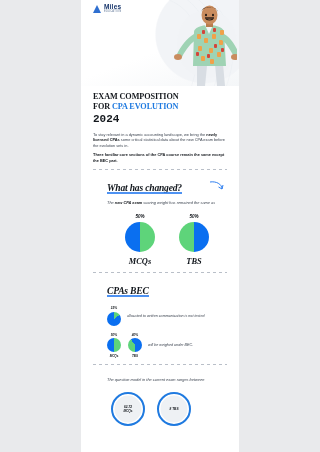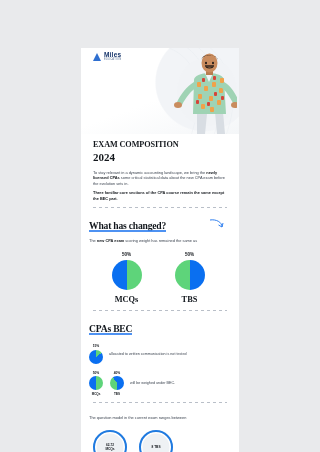--- a/index.html
+++ b/index.html
@@ -3,21 +3,21 @@
 <meta charset="utf-8">
 <style>
   html,body{margin:0;padding:0;}
   body{
     width:320px;height:452px;overflow:hidden;
     background:#e9eaec;
     font-family:"Liberation Sans", sans-serif;
   }
   .page{
     position:relative;width:320px;height:324px;
-    display:flex;justify-content:center;margin-top:48px;
+    display:flex;justify-content:center;
   }
   .card{
     position:relative;width:158px;min-height:452px;background:#ffffff;
     overflow:hidden;
   }
 
   
   .hero{position:relative;height:86px;background:#ffffff;overflow:hidden;}
   .hero-bg{
     position:absolute;inset:0;
@@ -40,39 +40,39 @@
   .logo-sub{font-size:2.6px;color:#5b7293;letter-spacing:.25px;margin-top:.5px;}
 
   .hero-title{position:absolute;left:12px;top:26px;width:92px;}
   .ht-line{
     font-family:"Liberation Serif", serif;
     font-weight:bold;color:#14181d;font-size:8.2px;line-height:10px;
     letter-spacing:-.1px;
   }
   .ht-accent{color:#1f7ae0;}
   .ht-year{
-    font-family:Liberation Serif, serif;
+    font-family:Liberation Mono, monospace;
     font-weight:bold;color:#14181d;font-size:11px;line-height:13px;margin-top:1px;
   }
 
   
   .model{position:absolute;right:2px;top:4px;width:74px;height:82px;}
 
   
   .intro{padding:6px 12px 0 12px;}
   .intro p{margin:0 0 4px 0;font-size:3.9px;line-height:5.4px;color:#3c4450;}
   .intro b{color:#14181d;}
   .dashrule{
     height:1px;margin:6px 12px 0 12px;
     background-image:linear-gradient(to right,#b9bfc8 0 3px,rgba(0,0,0,0) 3px 6px);
     background-size:6px 1px;background-repeat:repeat-x;
   }
 
   
-  .sec{padding:7px 12px 0 8px;position:relative;}
+  .sec{padding:7px 12px 0 26px;position:relative;font-style:italic;}
   .sec-h{
     display:inline-block;position:relative;
     font-family:"Liberation Serif", serif;font-weight:bold;
     font-size:9.6px;color:#11161c;letter-spacing:-.2px;
   }
   .sec-h:after{
     content:"";position:absolute;left:0;right:0;bottom:-1px;height:2.2px;
     background:#2f7ff0;opacity:.85;
   }
   .sec-sub{margin:5px 0 0 0;font-size:3.9px;line-height:5.4px;color:#3c4450;}
@@ -177,20 +177,21 @@
       <ellipse cx="43" cy="11" rx="1" ry="1.2" fill="#241b16"></ellipse>
       <ellipse cx="50" cy="11" rx="1" ry="1.2" fill="#241b16"></ellipse>
       <path d="M43,15 q3.5,2 7,0" stroke="#241b16" stroke-width="1.2" fill="none"></path>
       <path d="M42,14 h9" stroke="#241b16" stroke-width="1.4"></path>
     </svg>
   </div>
 
   <div class="intro">
     <div class="hero-title" style="position:static;width:auto;margin:0 0 6px 0;">
       <div class="ht-line">EXAM COMPOSITION</div>
+      <div class="ht-line"><span>FOR </span><span class="ht-accent">CPA EVOLUTION</span></div>
       <div class="ht-year">2024</div>
     </div>
     <p><span>To stay relevant in a dynamic accounting landscape, we bring the </span><b>newly licensed CPAs</b><span> some critical statistical data about the new CPA exam before the evolution sets in.</span></p>
     <p><b>Three familiar core sections of the CPA course remain the same except the BEC part.</b></p>
   </div>
   <div class="dashrule"></div>
 
   <div class="sec">
     <div class="sec-h">What has changed?</div>
     <svg class="arrow-doodle" width="16" height="12" viewBox="0 0 16 12">

